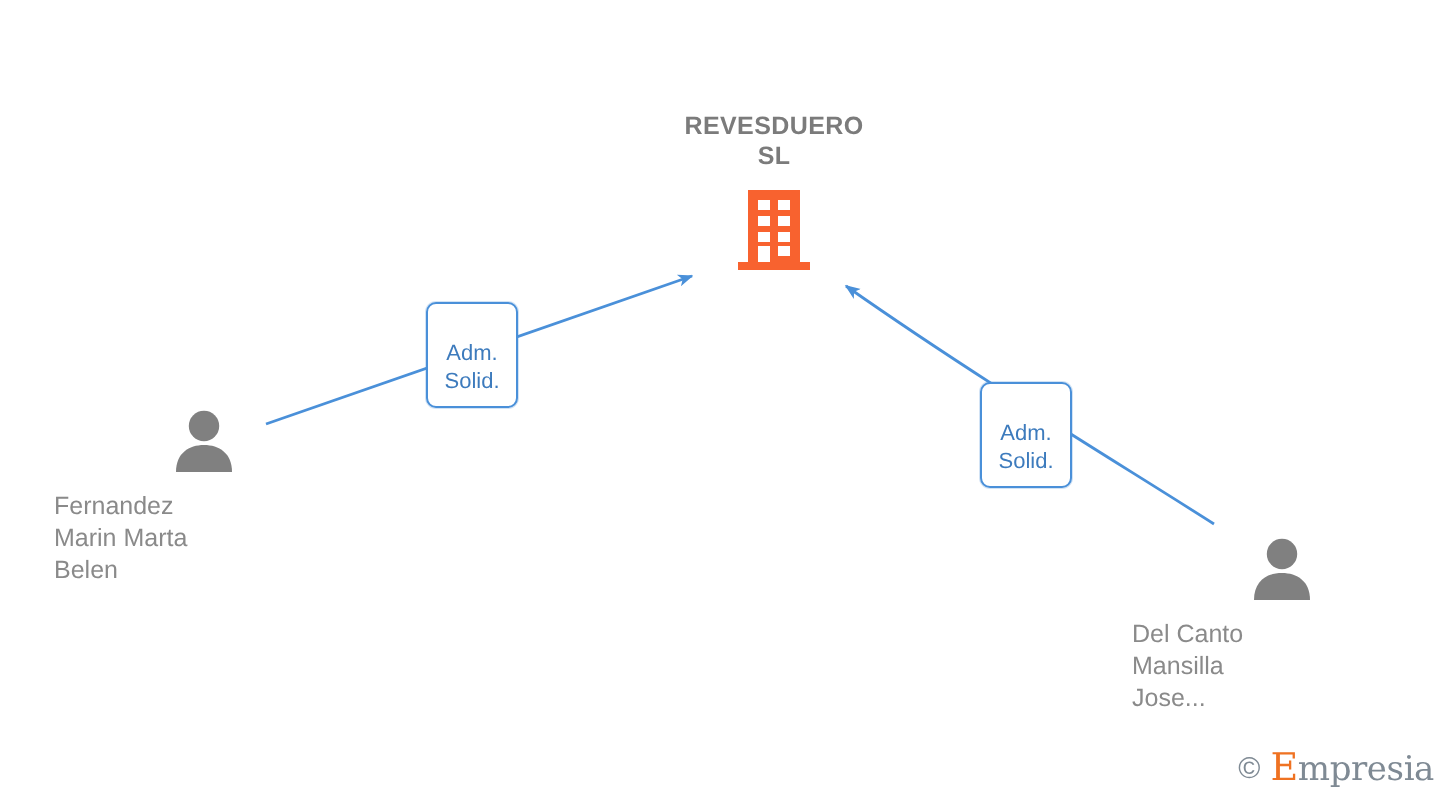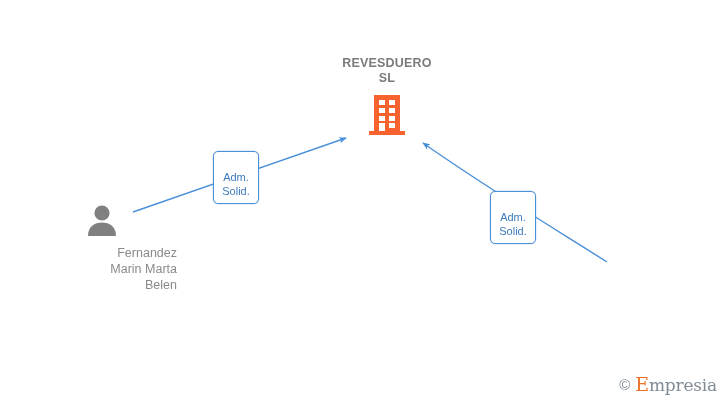--- a/index.html
+++ b/index.html
@@ -48,21 +48,21 @@
     margin: 8px auto 0 auto;
     width: 40px;
     height: 42px;
     display: block;
   }
 
   
   .person-node {
     position: absolute;
     width: 150px;
-    text-align: right;
+    text-align: left;
   }
   .person-node.left  { left: 27px;  top: 204px; }
   .person-node.right { left: 566px; top: 268px; }
   .person-icon {
     width: 34px;
     height: 32px;
     display: block;
     margin: 0 auto;
   }
   .person-label {
@@ -154,20 +154,29 @@
   <div class="person-node left">
     <svg class="person-icon" viewBox="0 0 34 32" xmlns="http://www.w3.org/2000/svg">
       <circle cx="17" cy="9" r="7.6" fill="#808080"></circle>
       <path d="M 3 32 C 3 22.5 9.5 18.5 17 18.5 C 24.5 18.5 31 22.5 31 32 Z" fill="#808080"></path>
     </svg>
     <div class="person-label">Fernandez
 Marin Marta
 Belen</div>
   </div>
 
+  <div class="person-node right">
+    <svg class="person-icon" viewBox="0 0 34 32" xmlns="http://www.w3.org/2000/svg">
+      <circle cx="17" cy="9" r="7.6" fill="#808080"></circle>
+      <path d="M 3 32 C 3 22.5 9.5 18.5 17 18.5 C 24.5 18.5 31 22.5 31 32 Z" fill="#808080"></path>
+    </svg>
+    <div class="person-label">Del Canto
+Mansilla
+Jose...</div>
+  </div>
 
   <div class="edge-label left">
     <span>Adm.
 Solid.</span>
   </div>
   <div class="edge-label right">
     <span>Adm.
 Solid.</span>
   </div>
 

